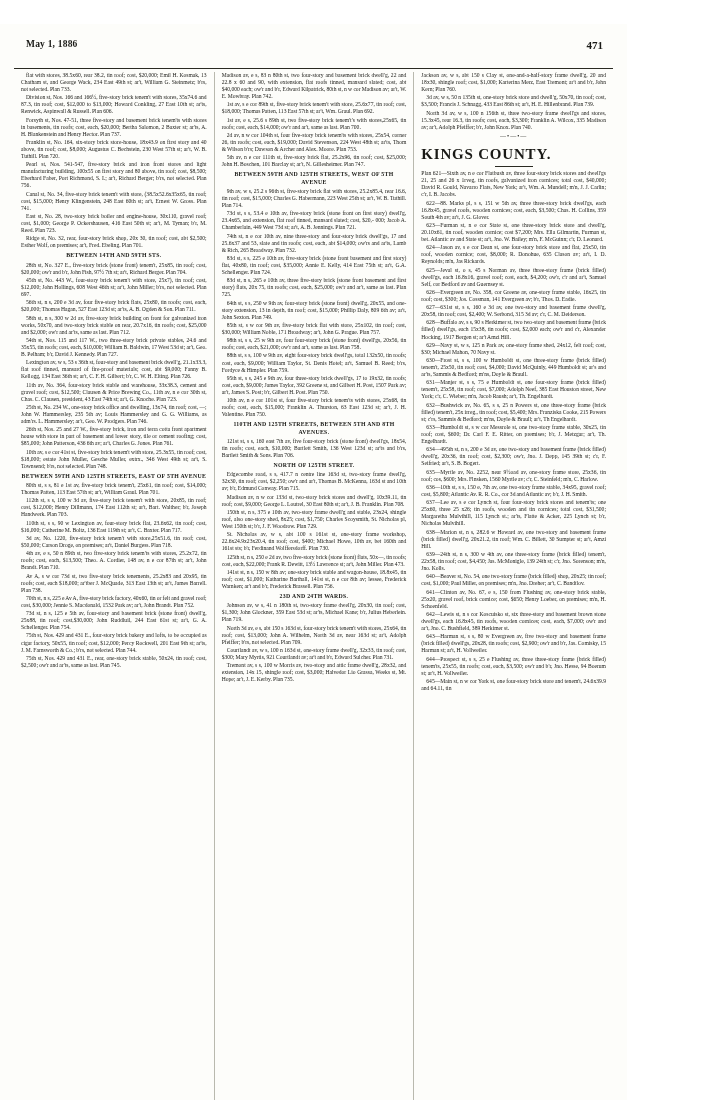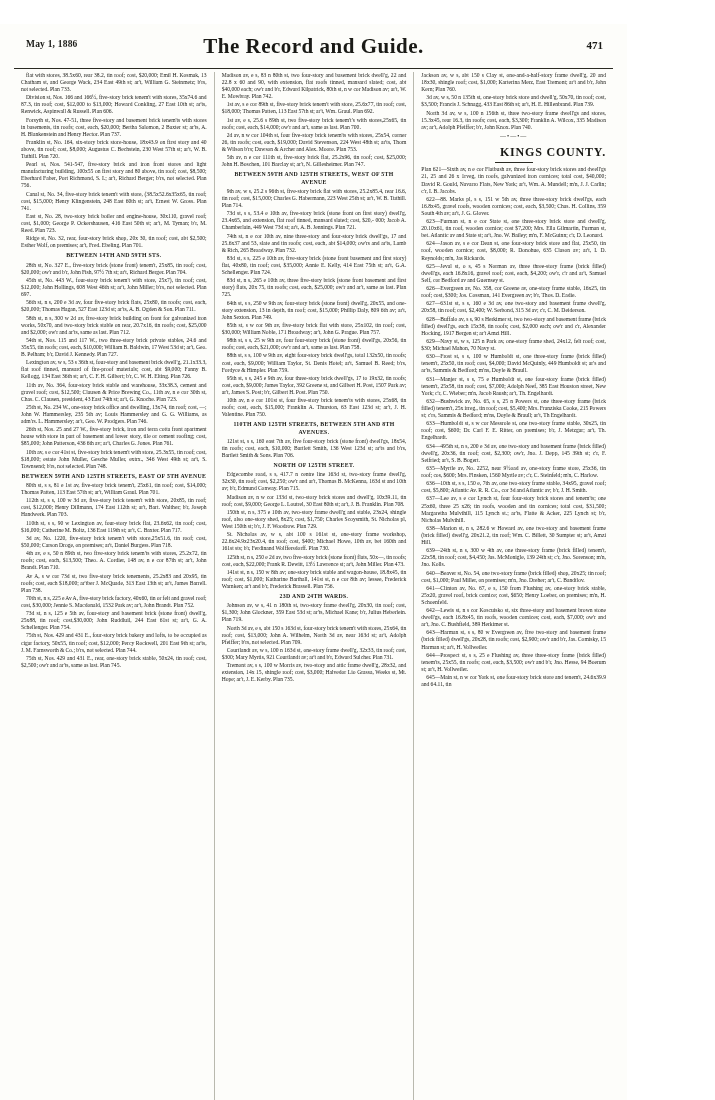--- a/index.html
+++ b/index.html
@@ -83,22 +83,22 @@
   .head {
     margin: 3px 0 2px 0;
     text-align: center;
     font-size: 5.8px;
     font-weight: bold;
     letter-spacing: .3px;
     text-transform: uppercase;
   }
   .bighead {
     margin: 5px 0 2px 0;
-    text-align: right;
-    font-size: 12px;
+    text-align: left;
+    font-size: 15px;
     font-weight: bold;
     letter-spacing: .8px;
     text-transform: uppercase;
   }
   .rule {
     width: 38px;
     height: 0;
     border-top: 1px solid #2a2a22;
     margin: 2px auto 3px auto;
   }
@@ -109,21 +109,20 @@
     margin: 2px 0 2px 0;
   }
 </style>
 </head>
 <body>
 
 <div class="page">
 
   <div class="masthead">
     <div class="mast-date">May 1, 1886</div>
-    <div class="mast-title">The Record and Guide.</div>
     <div class="mast-page">471</div>
   </div>
 
   <div class="cols">
     <div class="col">
         <p class="para">flat with stores, 38.5x60, rear 38.2, tin roof; cost, $20,000; Emil H. Kosmak, 13 Chatham st, and George Wack, 234 East 49th st; ar't, William G. Steinmetz; b'rs, not selected.  Plan 733.</p>
         <p class="para">Division st, Nos. 166 and 166½, five-story brick tenem't with stores, 35x74.6 and 87.3, tin roof; cost, $12,000 to $13,000; Howard Conkling, 27 East 10th st; ar'ts, Renwick, Aspinwall &amp; Russell.  Plan 606.</p>
         <p class="para">Forsyth st, Nos. 47-51, three five-story and basement brick tenem'ts with stores in basements, tin roofs; cost, each, $20,000; Bertha Salomon, 2 Baxter st; ar'ts, A. H. Blankenstein and Henry Hector.  Plan 737.</p>
         <p class="para">Franklin st, No. 164, six-story brick store-house, 18x43.9 on first story and 40 above, tin roof; cost, $8,000; Augustus C. Bechstein, 230 West 57th st; ar't, W. B. Tuthill.  Plan 720.</p>
         <p class="para">Pearl st, Nos. 541-547, five-story brick and iron front stores and light manufacturing building, 100x55 on first story and 80 above, tin roof; cost, $8,500; Eberhard Faber, Port Richmond, S. I.; ar't, Richard Berger; b'rs, not selected.  Plan 756.</p>

